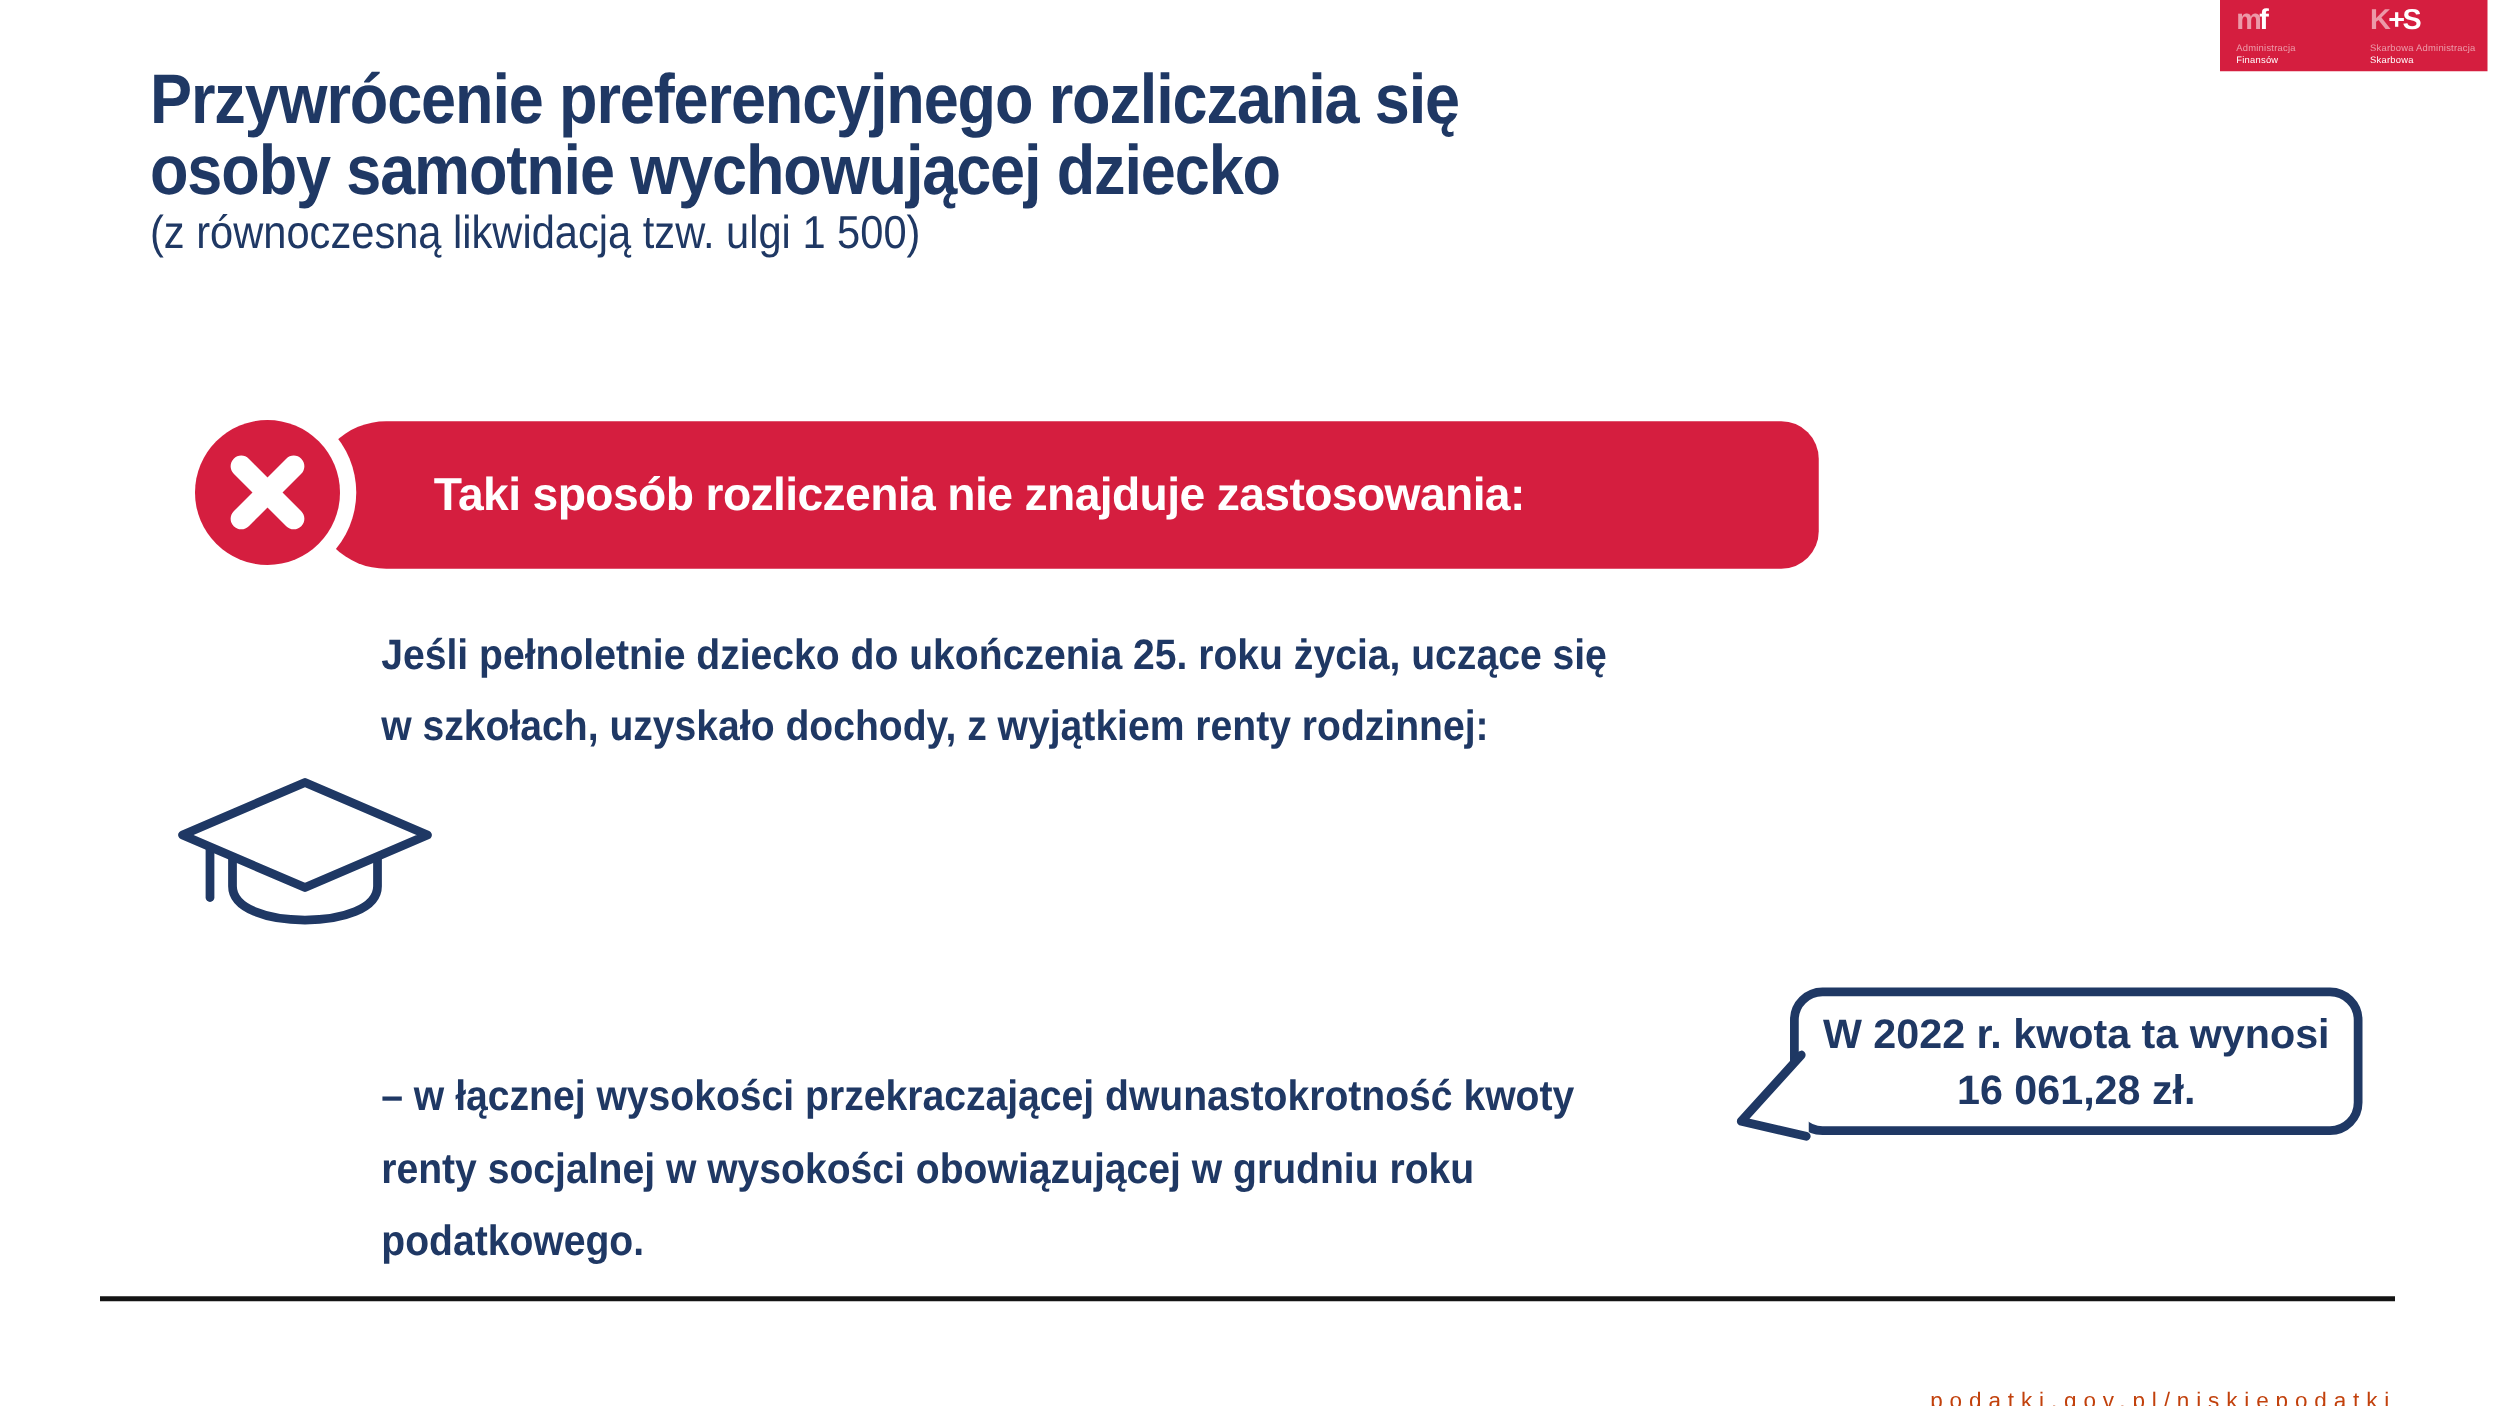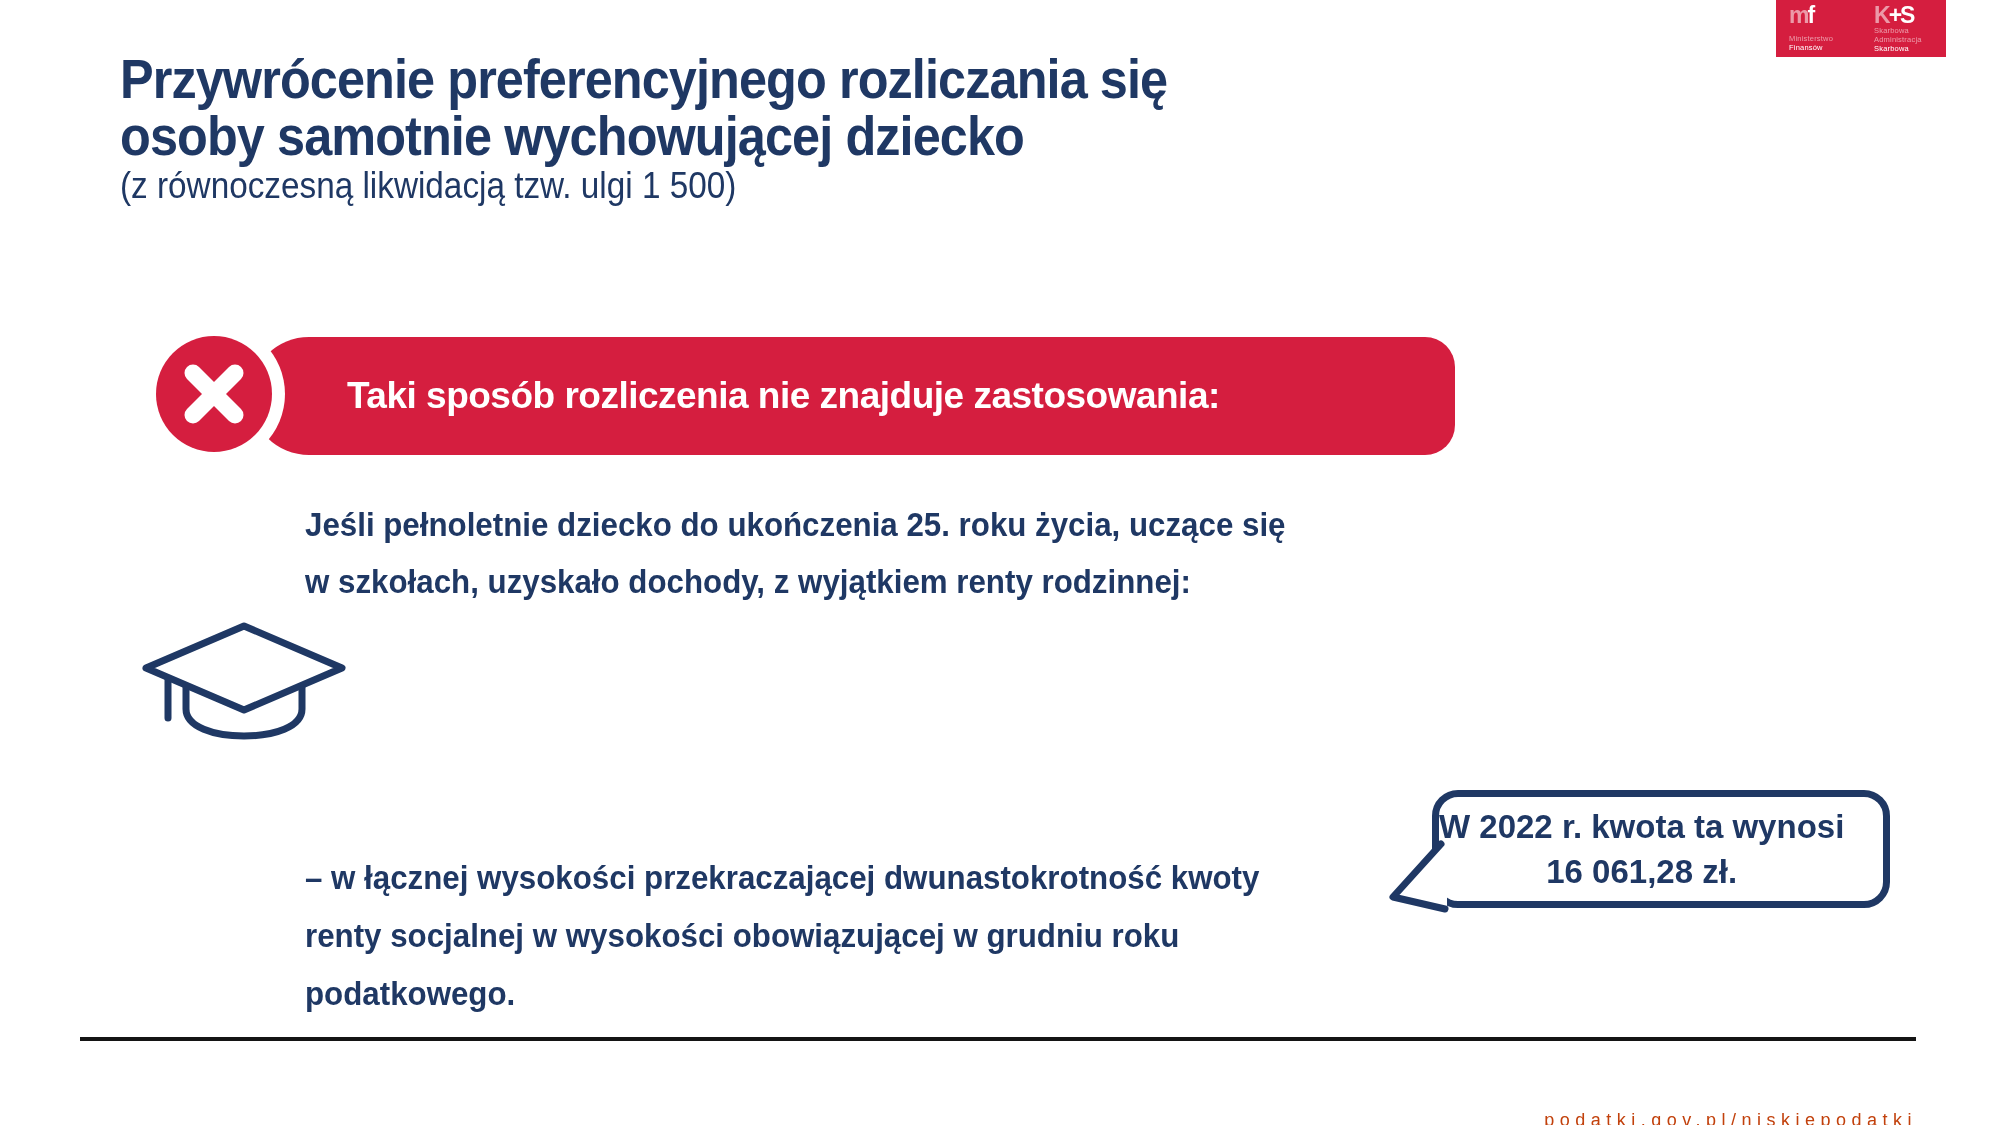--- a/index.html
+++ b/index.html
@@ -2,21 +2,21 @@
 <html><head>
 <meta charset="utf-8">
 <style>
   html,body { margin:0; padding:0; background:#fff; }
   #stage {
     position:relative; width:2000px; height:1125px; background:#ffffff;
     overflow:hidden; font-family:"Liberation Sans", sans-serif; color:#1F3864;
   }
 
   
-  .logo-block { position:absolute; left:1776px; top:0; width:170px; height:57px;
+  .logo-block { position:absolute; left:1776px; top:0; width:214px; height:57px;
     background:#D51E3F; display:flex; }
   .logo { flex:1; padding:5px 4px 5px 13px; display:flex; flex-direction:column;
     justify-content:space-between; overflow:hidden; }
   .logo-glyph { font-weight:bold; font-size:23px; line-height:21px; letter-spacing:-2px; }
   .logo-cap  { font-size:7.5px; line-height:9px; letter-spacing:0.2px; }
   .dim { color:rgba(255,255,255,0.55); }
   .lit { color:#ffffff; }
 
   
   .title { position:absolute; left:120px; top:50px; font-size:56px; line-height:57px;
@@ -45,40 +45,40 @@
     transform:scaleX(0.92); transform-origin:0 0; }
   .conclusion { position:absolute; left:305px; top:848px; font-size:34px; line-height:58px;
     font-weight:700; white-space:pre-line; transform:scaleX(0.92); transform-origin:0 0; }
 
   
   .cap-icon { position:absolute; left:138px; top:618px; }
 
   
   .callout { position:absolute; left:1432px; top:790px; width:458px; height:118px;
     background:#fff; border:7px solid #1F3864; border-radius:26px; box-sizing:border-box;
-    display:flex; align-items:center; justify-content:flex-start; z-index:1; }
+    display:flex; align-items:center; justify-content:center; z-index:1; }
   .callout-text { font-weight:700; font-size:33px; line-height:45px; text-align:center;
     white-space:pre-line; }
   .callout-tail { position:absolute; left:1385px; top:835px; z-index:2; }
 
   
   .rule { position:absolute; left:80px; top:1037px; width:1836px; height:4px; background:#141414; }
   .footer-url { position:absolute; right:83px; top:1062px; font-size:18px;
     letter-spacing:5.5px; color:#c2410c;margin-top:48px; }
 </style>
 </head>
 <body>
 
 <div id="stage">
 
   <div class="logo-block">
     <div class="logo">
       <div class="logo-glyph"><span class="dim">m</span><span class="lit">f</span></div>
       <div class="logo-cap">
-        <span class="dim">Ministerstwo</span><br>
+        <span class="dim">Administracja</span><br>
         <span class="lit">Finansów</span>
       </div>
     </div>
     <div class="logo">
       <div class="logo-glyph"><span class="dim">K</span><span class="lit">+</span><span class="lit">S</span></div>
       <div class="logo-cap">
         <span class="dim">Skarbowa Administracja</span><br>
         <span class="lit">Skarbowa</span>
       </div>
     </div>

